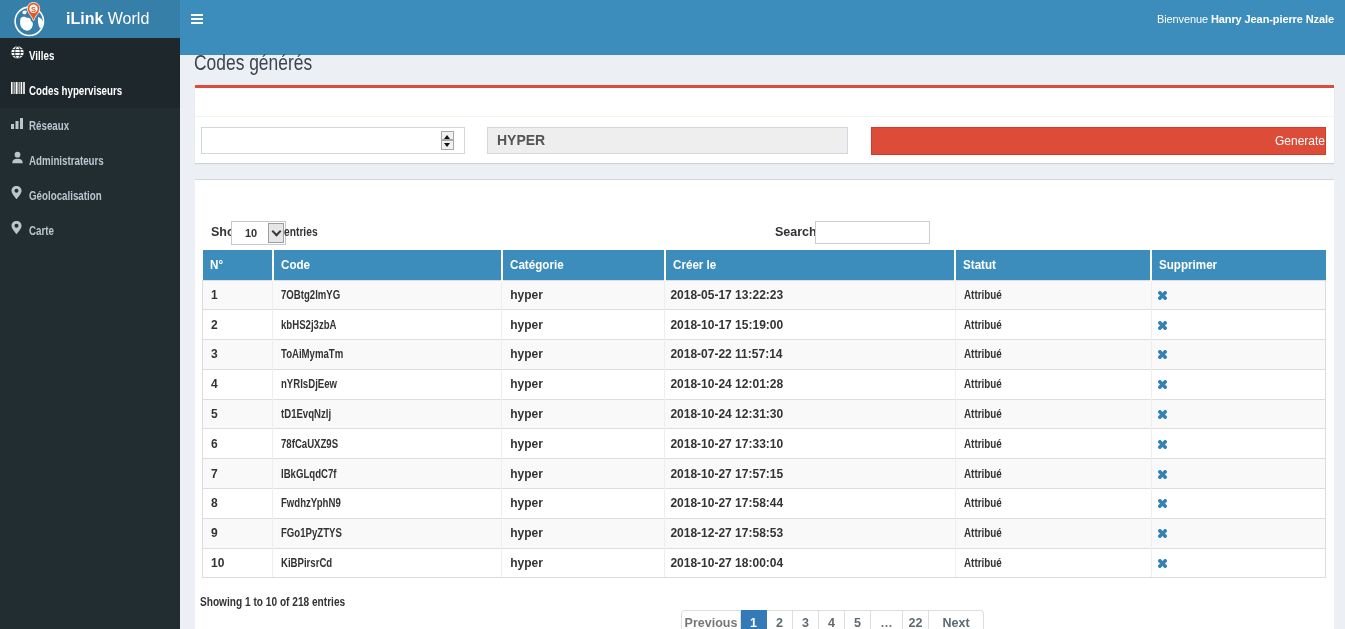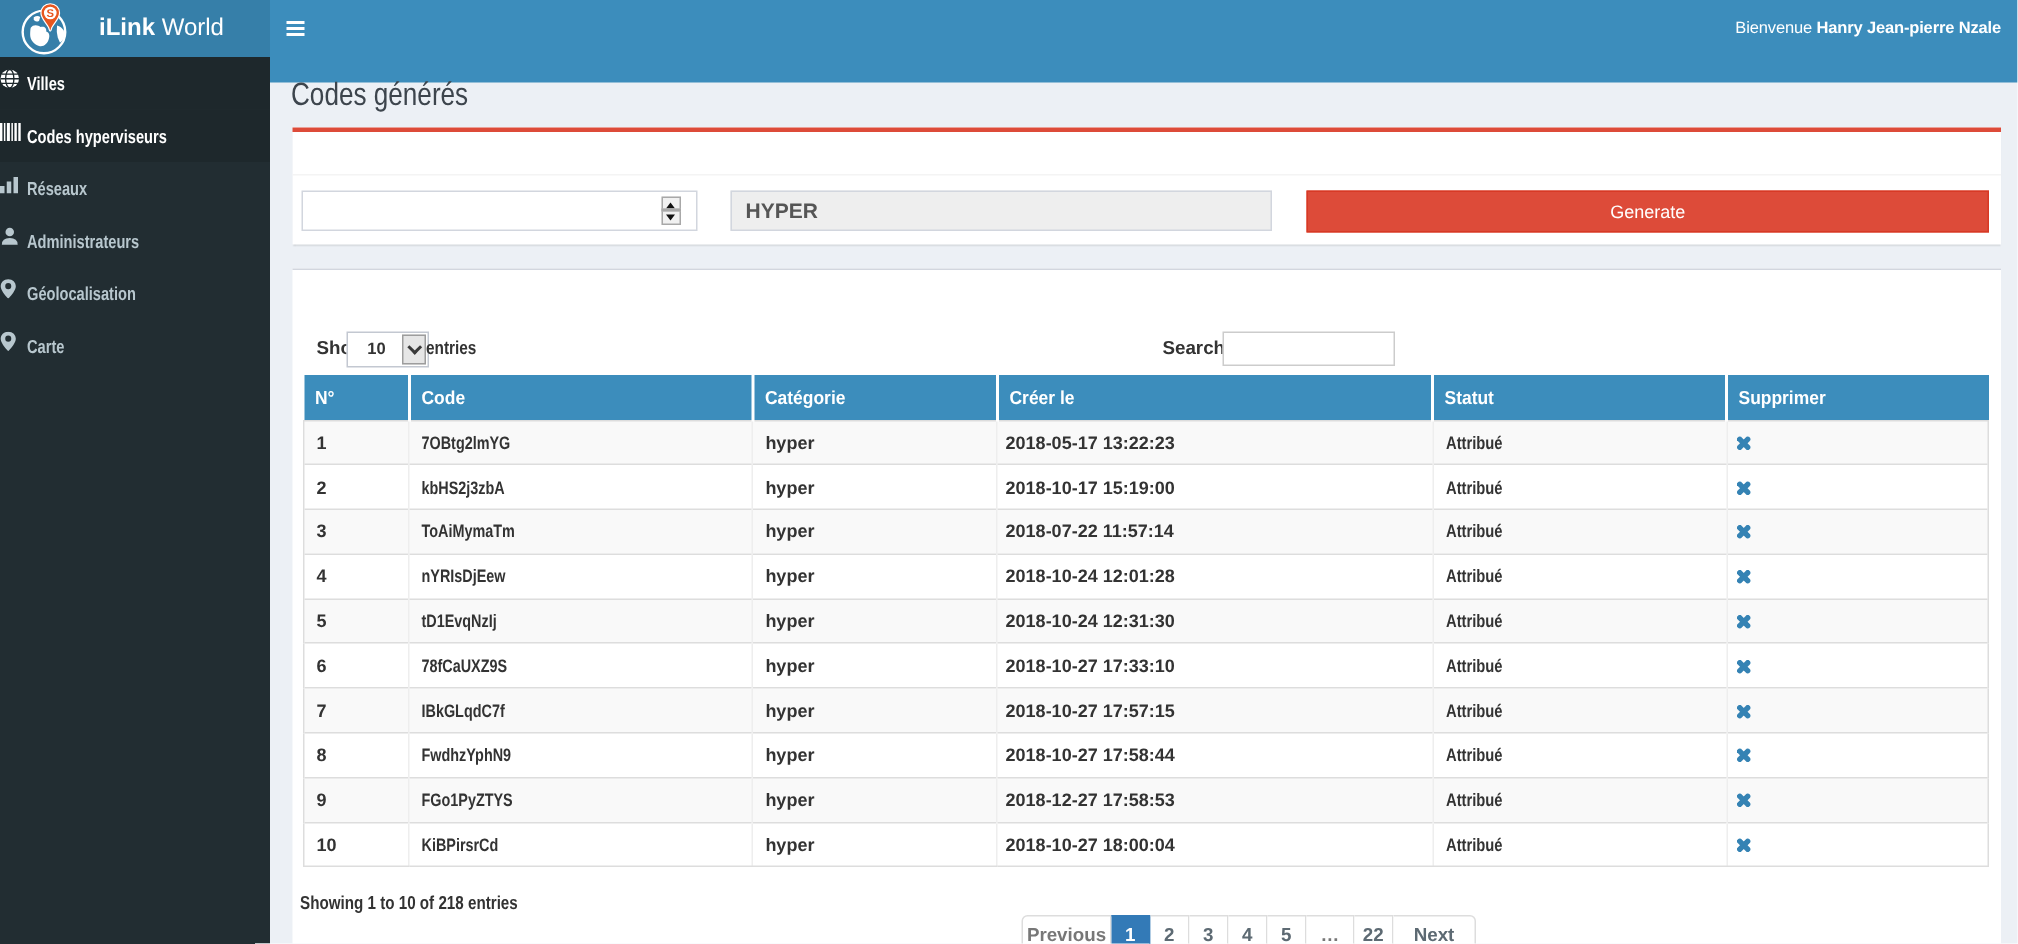--- a/index.html
+++ b/index.html
@@ -11,36 +11,36 @@
 
 .sidebar { left:0; top:0; width:180px; height:629px; background:#222d32; }
 .logo { left:0; top:0; width:180px; height:38px; background:#367fa9; color:#fff; }
 .logo .brand { position:absolute; left:66px; top:0; line-height:38px; font-size:16px; font-weight:bold; letter-spacing:0px; }
 .logo .brand .lt { font-weight:normal; }
 .navbar { left:180px; top:0; width:1165px; height:55px; background:#3c8dbc; }
 .burger { position:absolute; left:11px; top:14px; width:12px; }
 .burger div { height:2px; background:#fff; margin-bottom:2px; }
 .welcome { position:absolute; right:11px; top:0; line-height:38px; color:#fff; font-size:11px; letter-spacing:-0.1px; }
 .menu { position:absolute; left:0; top:38px; width:180px; }
-.menu .item { height:35px; line-height:37px; color:#b8c7ce; font-size:12.5px; font-weight:bold; white-space:nowrap; }
+.menu .item { height:35px; line-height:37px; color:#b8c7ce; font-size:12.5px; font-weight:bold; padding-left:11px; white-space:nowrap; }
 .menu .item.on { background:#1e282c; color:#fff; }
 .menu .ic { display:inline-block; width:15px; margin-right:3px; vertical-align:middle; margin-top:-3px; }
 
 
 h1 { position:absolute; left:194px; top:51px; font-size:21.5px; font-weight:normal; color:#3d454d; transform:scaleX(0.81); transform-origin:left; white-space:nowrap; }
 .box1 { left:195px; top:85px; width:1139px; height:78px; background:#fff; border-top:3px solid #dd4b39; box-shadow:0 1px 1px rgba(0,0,0,0.12); }
 .box1hdr { position:absolute; left:0; top:0; width:100%; height:29px; border-bottom:1px solid #f4f4f4; }
 .numinput { left:201px; top:127px; width:264px; height:27px; background:#fff; border:1px solid #d2d6de; }
 .spin { position:absolute; right:10px; top:3px; width:13px; height:19px; border:1px solid #a8a8a8; background:#f1f1f1; }
 .spin .up, .spin .dn { position:absolute; left:2px; width:0; height:0; border-left:3.5px solid transparent; border-right:3.5px solid transparent; }
 .spin .up { top:2.5px; border-bottom:4px solid #111; }
 .spin .dn { bottom:2.5px; border-top:4px solid #111; }
 .spin .mid { position:absolute; left:-1px; top:7px; width:13px; height:1px; background:#c5c5c5; border:1px solid #a8a8a8; border-left:none; border-right:none; }
 .hyper { left:487px; top:127px; width:361px; height:27px; background:#eee; border:1px solid #d2d6de; color:#555; font-size:14px; font-weight:bold; line-height:25px; padding-left:9px; }
-.genbtn { left:871px; top:127px; width:455px; height:28px; background:#dd4b39; border:1px solid #d73925; color:#fff; font-size:12px; text-align:center; line-height:26px; }
+.genbtn { left:871px; top:127px; width:455px; height:28px; background:#dd4b39; border:1px solid #d73925; color:#fff; font-size:12px; text-align:right; line-height:26px; }
 
 .box2 { left:195px; top:179px; width:1139px; height:460px; background:#fff; border-top:1px solid #d2d6de; }
 
 .lbl { font-size:12.5px; font-weight:bold; color:#333; }
 .show { left:211px; top:225px; }
 .entries { left:284px; top:225px; }
 .sel { left:231px; top:221px; width:55px; height:24px; background:#fff; border:1px solid #c3c8d1; font-size:11px; font-weight:bold; color:#333; }
 .sel .v { position:absolute; left:0; top:0; width:38px; text-align:center; line-height:22px; }
 .sel .arr { position:absolute; right:1px; top:1px; width:16px; height:20px; border:1px solid #9d9d9d; background:#e6e6e6; }
 .sel .arr:after { content:""; position:absolute; left:3.5px; top:4px; width:5px; height:5px; border-right:2px solid #3a3a3a; border-bottom:2px solid #3a3a3a; transform:rotate(45deg); }

